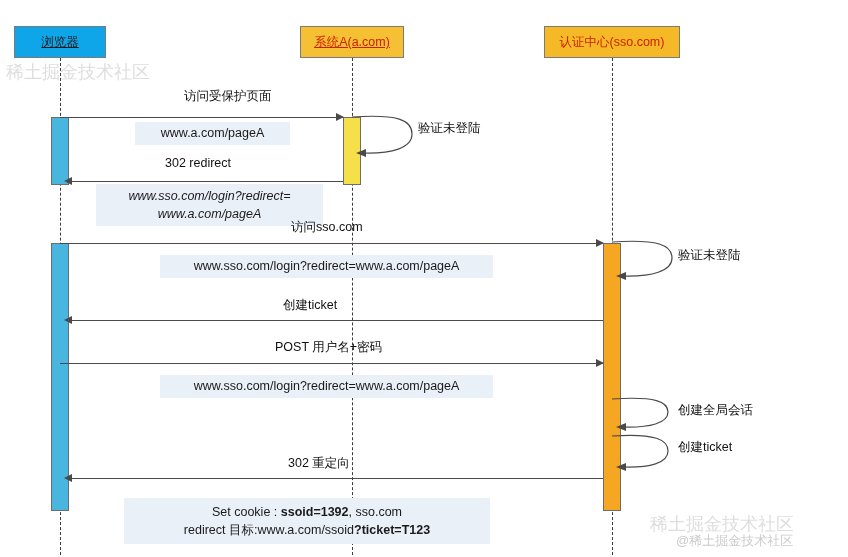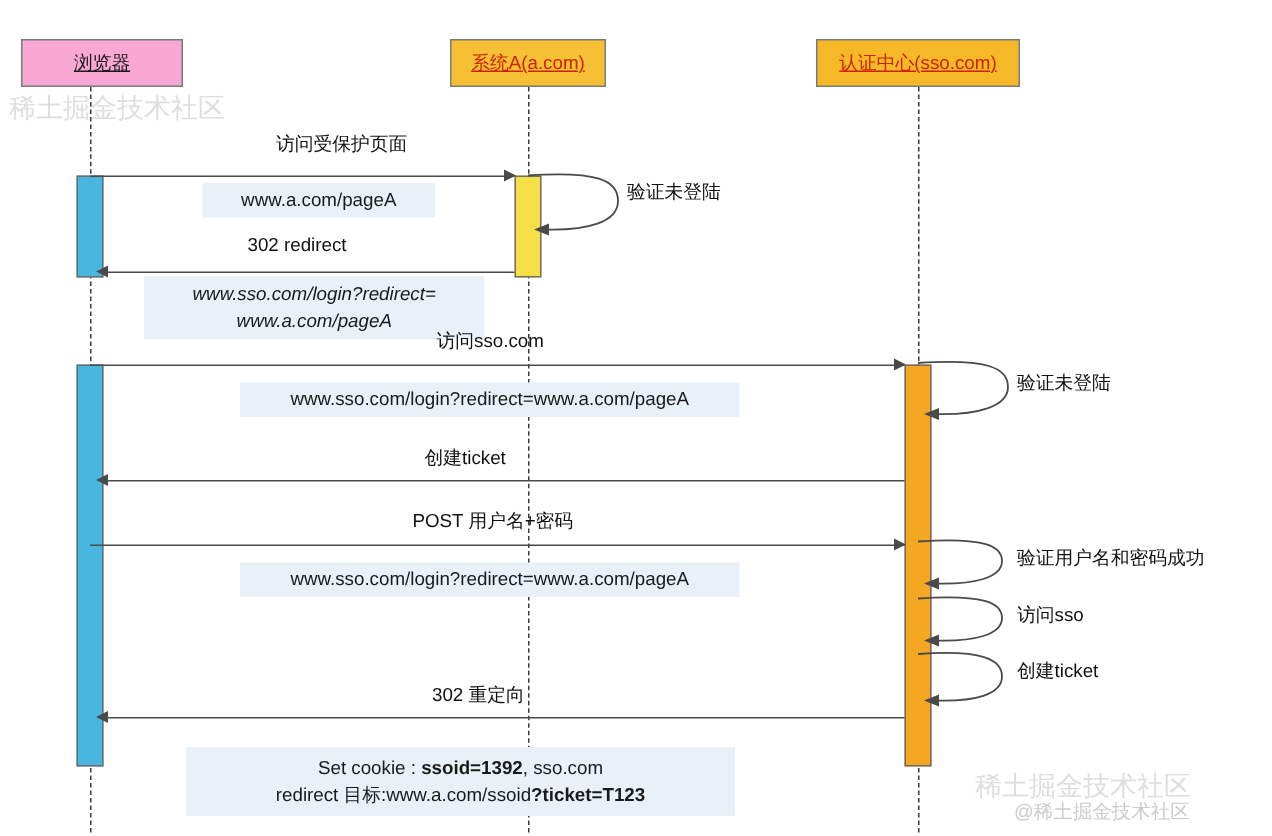--- a/index.html
+++ b/index.html
@@ -24,41 +24,40 @@
     box-sizing: border-box;
     border: 1px solid #7a7a7a;
     font-size: 12.5px;
     text-align: center;
     line-height: 30px;
     height: 32px;
     white-space: nowrap;
     color: #1a1a1a;
   }
   .actor.browser {
-    background: #f9a8d4;
+    background: #0ea5e9;
     left: 14px;
     top: 26px;
-    width: 108px;
+    width: 92px;
     text-decoration: underline;
   }
   .actor.sysa {
     background: #f5c033;
     left: 300px;
     top: 26px;
     width: 104px;
     color: #cc2200;
     text-decoration: underline;
   }
   .actor.sso {
     background: #f5b928;
     left: 544px;
     top: 26px;
     width: 136px;
     color: #cc2200;
-    text-decoration: underline;
   }
   
   .lifeline {
     position: absolute;
     width: 0;
     border-left: 1px dashed #3b3b3b;
   }
   
   .bar {
     position: absolute;
@@ -195,34 +194,27 @@
 
   <div class="lbl" style="left:283px; top:297px;">创建ticket</div>
   <div class="msg" style="left:69px; top:320px; width:534px;"></div>
   <div class="arrowhead left" style="left:64px; top:316px;"></div>
 
   <div class="lbl" style="left:275px; top:339px;">POST 用户名+密码</div>
   <div class="msg" style="left:60px; top:363px; width:543px;"></div>
   <div class="arrowhead right" style="left:596px; top:359px;"></div>
   <div class="note" style="left:160px; top:375px; width:333px;">www.sso.com/login?redirect=www.a.com/pageA</div>
 
-  <div class="selfloop" style="left:612px; top:358px;">
-    <svg width="72" height="40" viewBox="0 0 72 40">
-      <path d="M0 3 C 44 0, 56 6, 56 16 C 56 27, 38 32, 10 31" fill="none" stroke="#4a4a4a" stroke-width="1.2"></path>
-      <polygon points="14,27 4,31 14,35" fill="#4a4a4a"></polygon>
-    </svg>
-    <div class="sl-text" style="left:66px; top:6px;">验证用户名和密码成功</div>
-  </div>
 
   <div class="selfloop" style="left:612px; top:396px;">
     <svg width="72" height="40" viewBox="0 0 72 40">
       <path d="M0 3 C 44 0, 56 6, 56 16 C 56 27, 38 32, 10 31" fill="none" stroke="#4a4a4a" stroke-width="1.2"></path>
       <polygon points="14,27 4,31 14,35" fill="#4a4a4a"></polygon>
     </svg>
-    <div class="sl-text" style="left:66px; top:6px;">访问sso</div>
+    <div class="sl-text" style="left:66px; top:6px;">创建全局会话</div>
   </div>
 
   <div class="selfloop" style="left:612px; top:433px;">
     <svg width="72" height="42" viewBox="0 0 72 42">
       <path d="M0 3 C 44 0, 56 7, 56 18 C 56 30, 38 35, 10 34" fill="none" stroke="#4a4a4a" stroke-width="1.2"></path>
       <polygon points="14,30 4,34 14,38" fill="#4a4a4a"></polygon>
     </svg>
     <div class="sl-text" style="left:66px; top:6px;">创建ticket</div>
   </div>
 

